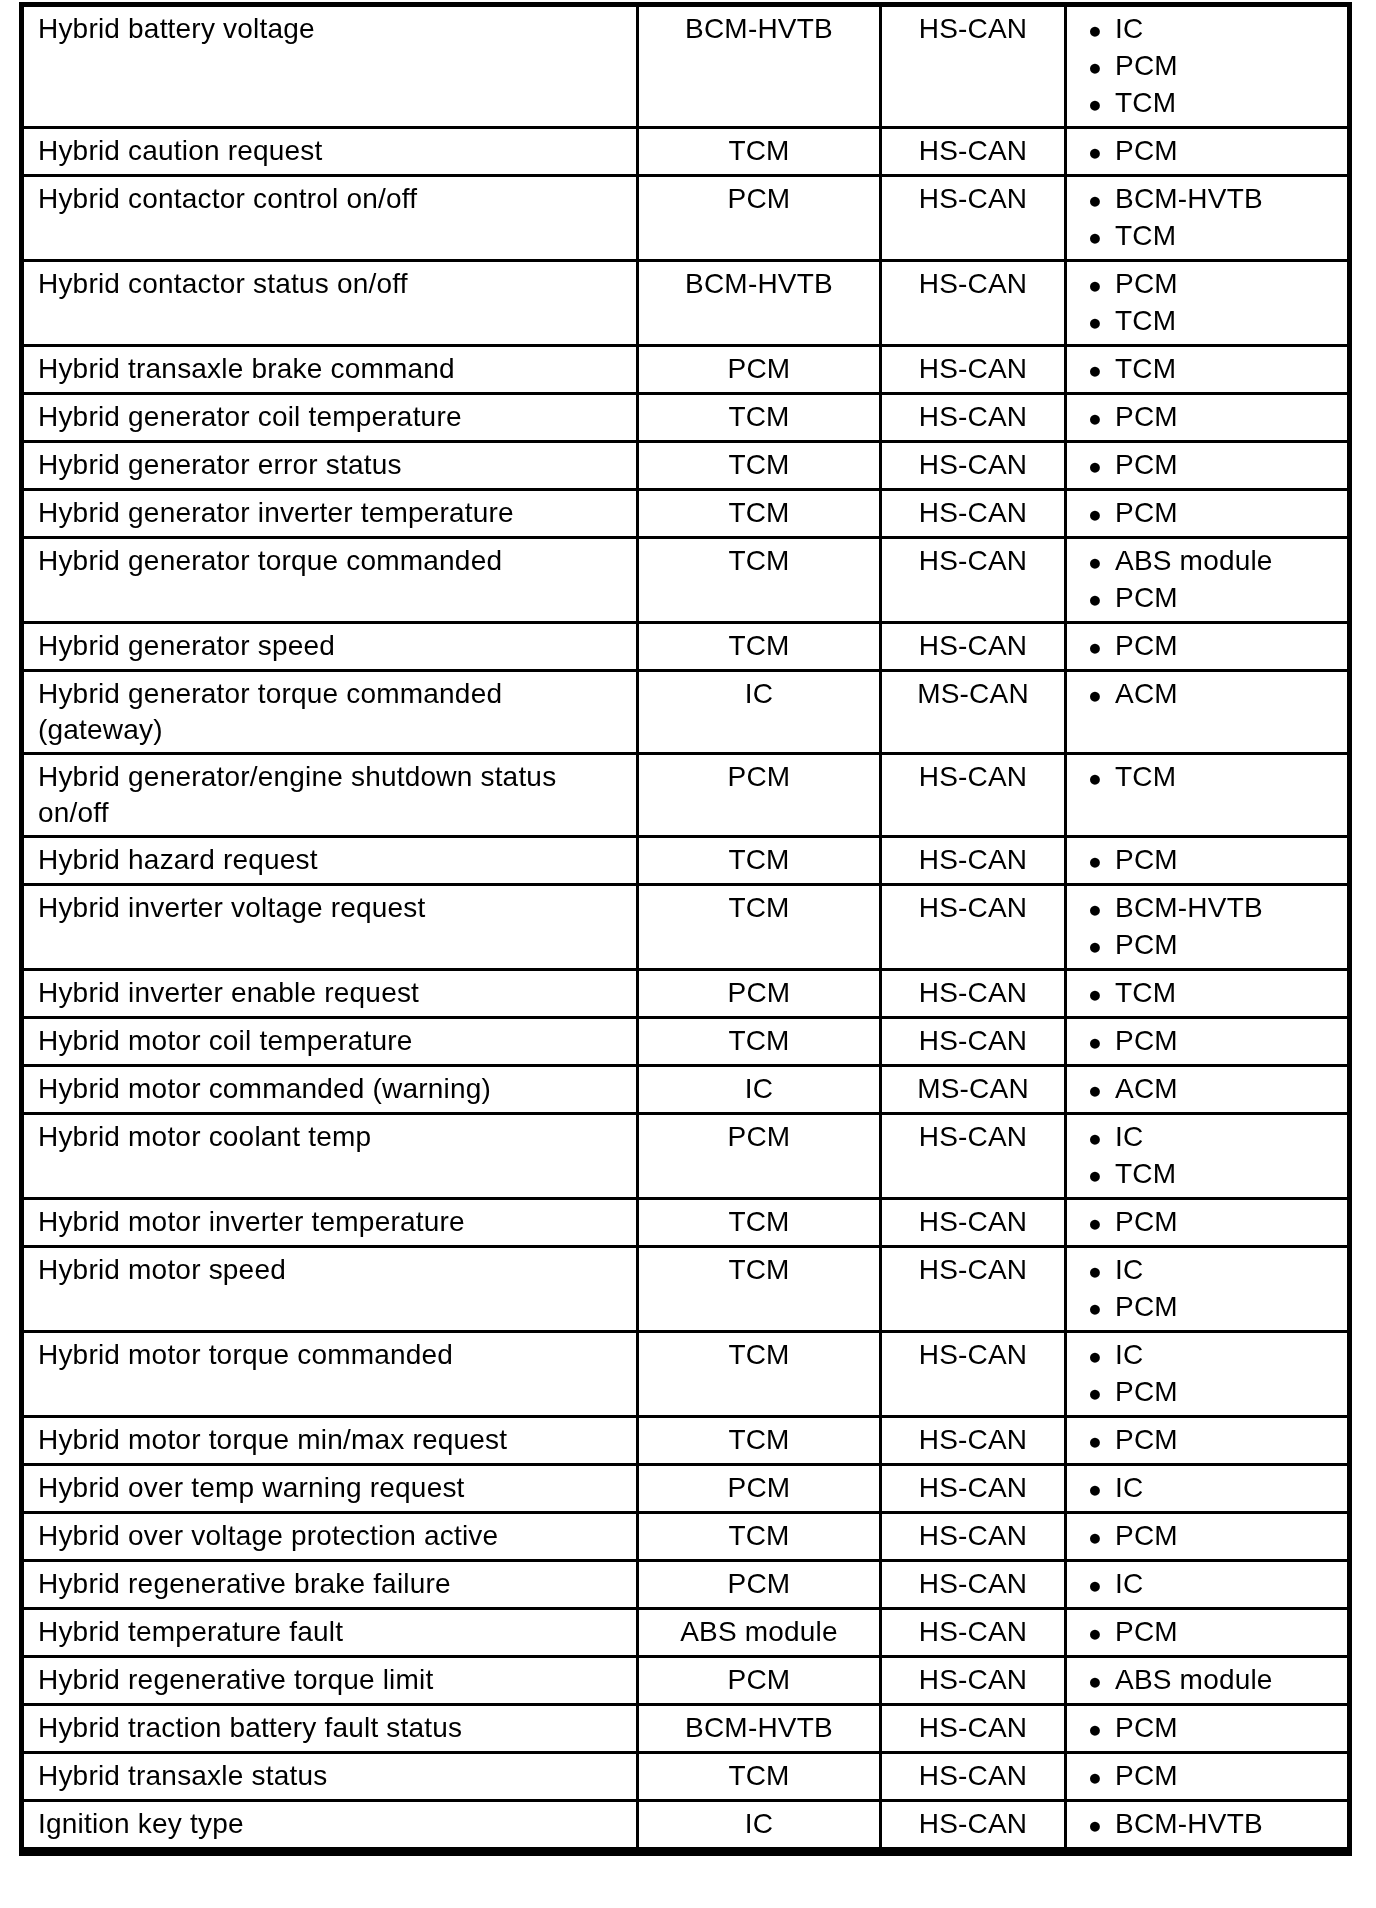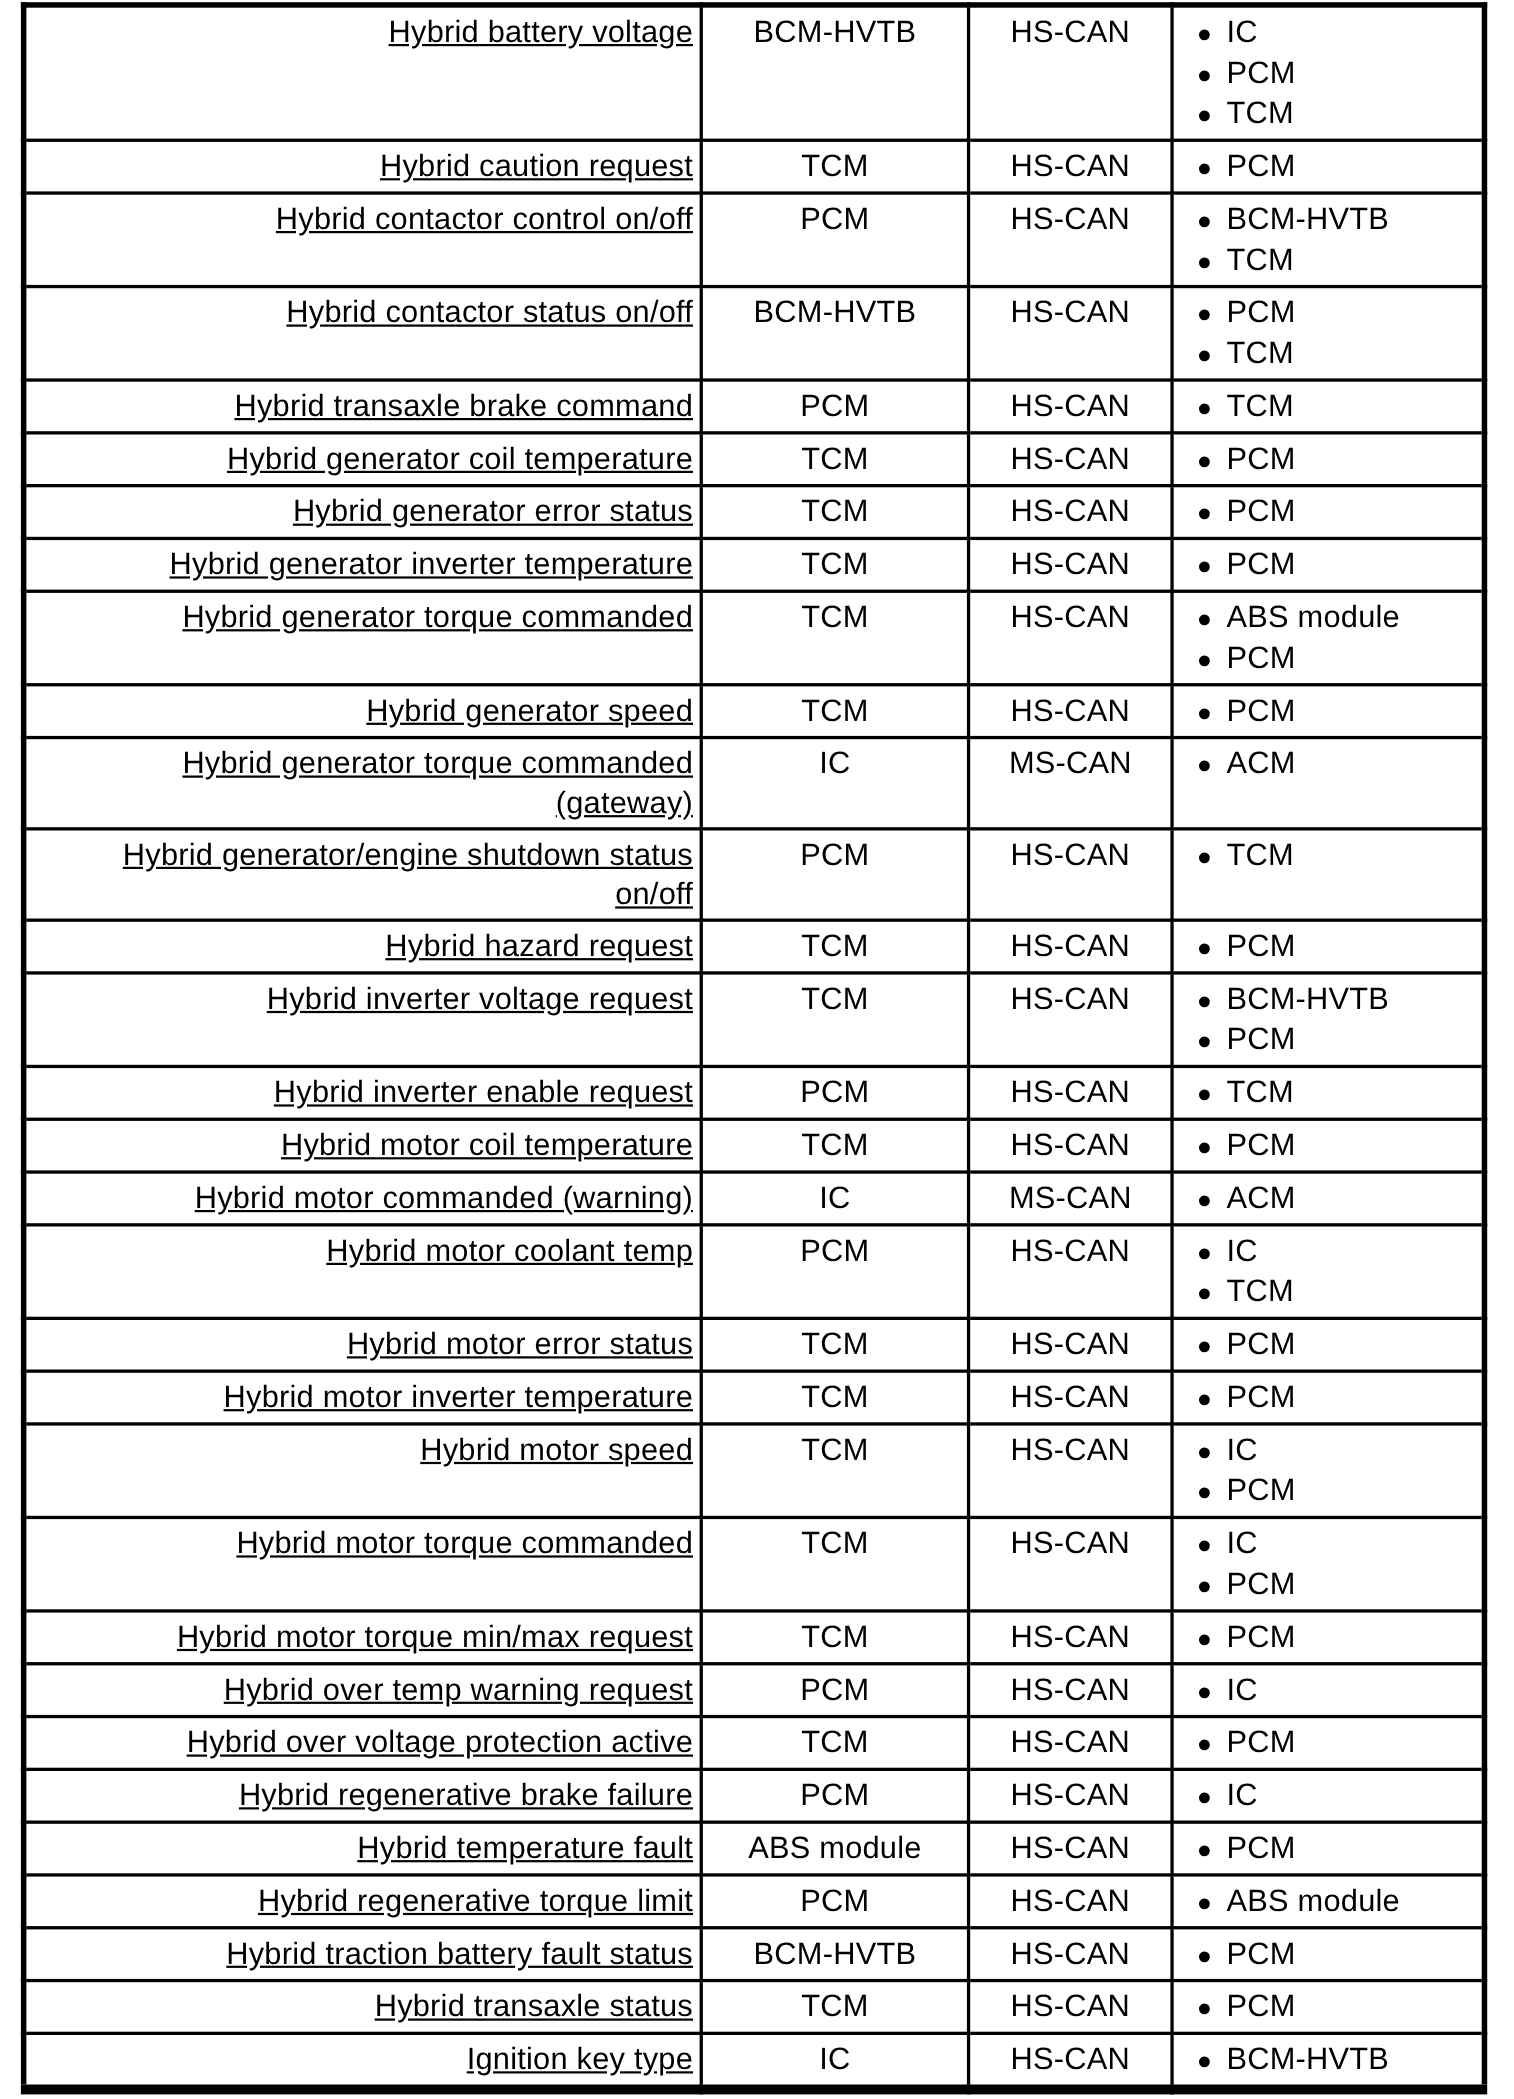--- a/index.html
+++ b/index.html
@@ -33,23 +33,22 @@
   td {
     border: 3px solid #000;
     vertical-align: top;
     font-size: 28px;
     line-height: 36px;
     padding: 4px 6px;
     letter-spacing: 0.2px;
     overflow: hidden;
   }
   td.c-signal {
-    text-align: right;
+    text-align: left;
     padding-left: 14px;
-    text-decoration: underline;
   }
   td.c-origin, td.c-network {
     text-align: center;
   }
   td.c-receivers {
     padding-left: 21px;
   }
   .bullet-line {
     display: flex;
     align-items: baseline;
@@ -310,31 +309,20 @@
               <span class="bullet">●</span>
               <span>IC</span>
             </div>
             <div class="bullet-line">
               <span class="bullet">●</span>
               <span>TCM</span>
             </div>
           </td>
   </tr>
 
-  <tr>
-    <td class="c-signal">Hybrid motor error status</td>
-    <td class="c-origin">TCM</td>
-    <td class="c-network">HS-CAN</td>
-    <td class="c-receivers">
-            <div class="bullet-line">
-              <span class="bullet">●</span>
-              <span>PCM</span>
-            </div>
-          </td>
-  </tr>
 
   <tr>
     <td class="c-signal">Hybrid motor inverter temperature</td>
     <td class="c-origin">TCM</td>
     <td class="c-network">HS-CAN</td>
     <td class="c-receivers">
             <div class="bullet-line">
               <span class="bullet">●</span>
               <span>PCM</span>
             </div>

